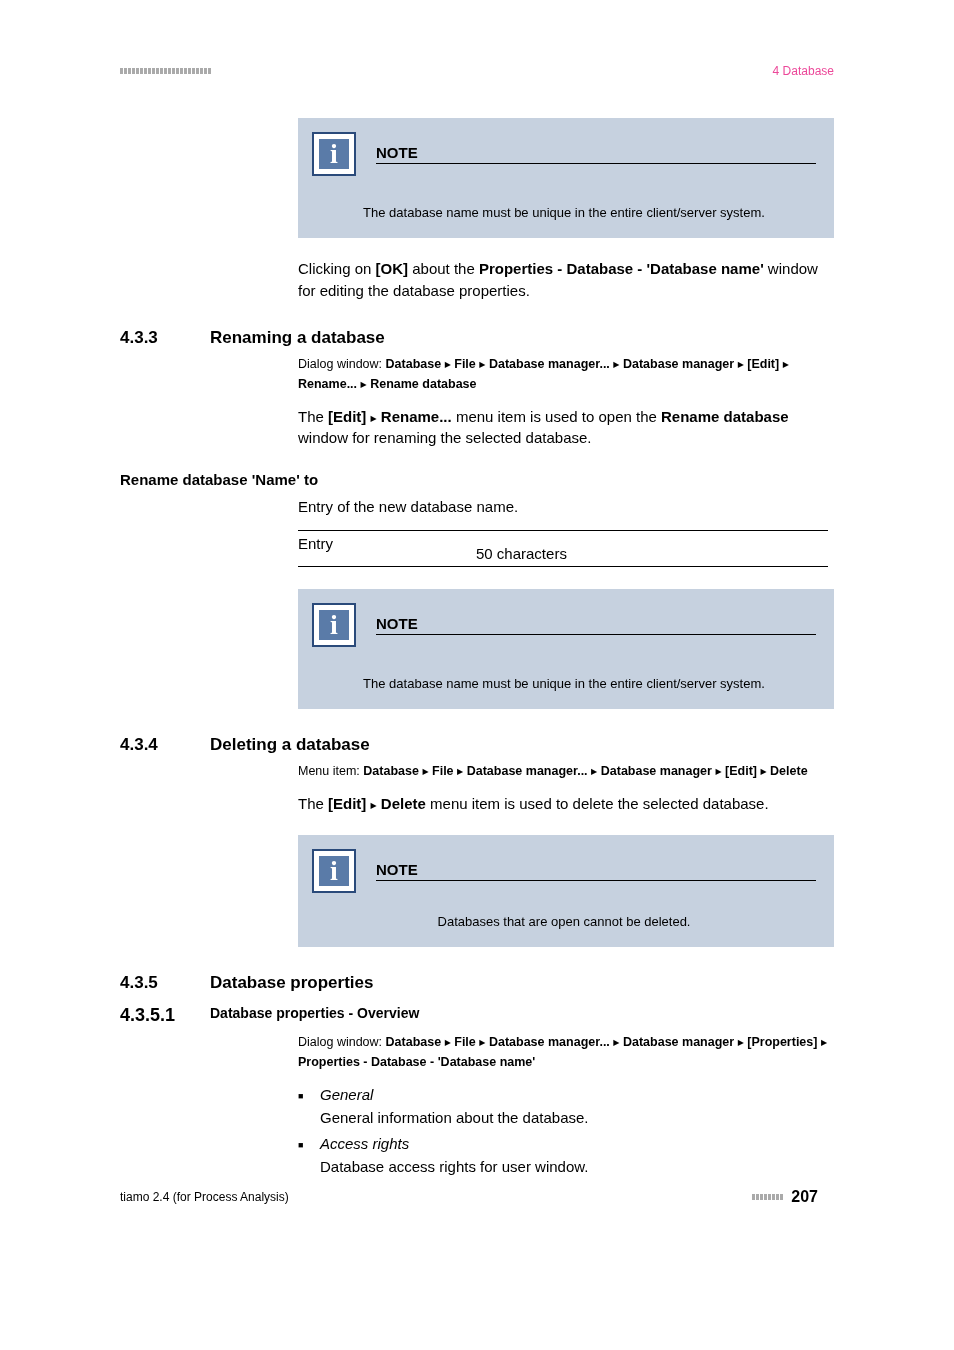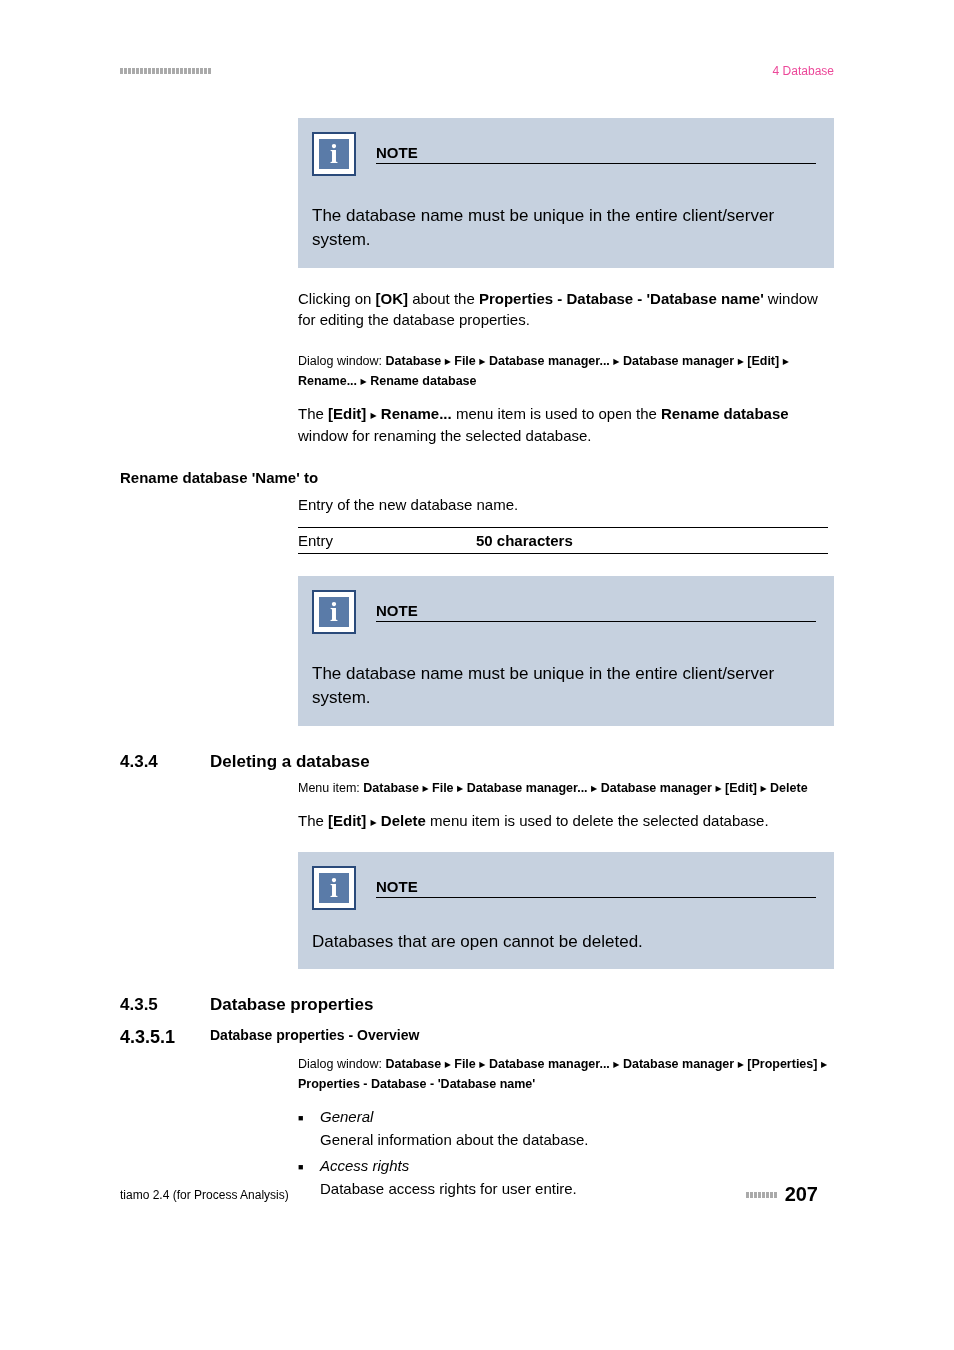--- a/index.html
+++ b/index.html
@@ -74,22 +74,23 @@
   .note-title {
     font-weight: bold;
     font-size: 15px;
     border-bottom: 1.5px solid #000;
     display: block;
     padding-bottom: 2px;
     margin-bottom: 0;
   }
   .note-body {
     margin-top: 28px;
-    font-size: 17px;
+    font-size: 13px;
     line-height: 1.4;
+    text-align: center;
   }
   .note-body-small { margin-top: 20px; }
   .body-para {
     margin-left: 178px;
     font-size: 15px;
     line-height: 1.45;
     margin-bottom: 20px;
   }
   .section-row {
     display: flex;
@@ -137,21 +138,21 @@
     margin-left: 178px;
     border-top: 1px solid #000;
     border-bottom: 1px solid #000;
     padding: 4px 0;
     display: flex;
     font-size: 15px;
     margin-bottom: 22px;
     width: 530px;
   }
   .entry-label { width: 178px; }
-  .entry-value { font-weight: bold; }
+  .entry-value { font-weight: normal; margin-top: 10px; }
   .list {
     margin-left: 178px;
     font-size: 15px;
     line-height: 1.5;
   }
   .list-item {
     display: flex;
     margin-bottom: 4px;
   }
   .bullet {
@@ -180,21 +181,21 @@
     display: flex;
     gap: 1px;
   }
   .ftick {
     width: 3px;
     height: 6px;
     background: #aaa;
   }
   .page-num {
     font-weight: bold;
-    font-size: 20px;
+    font-size: 16px;
   }
 </style>
 </head>
 <body>
 
 <div class="page">
 
   <div class="header">
     <div class="header-ticks">
       <div class="tick"></div>
@@ -233,20 +234,24 @@
         <span class="note-title">NOTE</span>
       </div>
     </div>
     <div class="note-body">The database name must be unique in the entire client/server system.</div>
   </div>
 
   <div class="body-para">
     <span>Clicking on </span><span class="bold">[OK]</span><span> about the </span><span class="bold">Properties - Database - 'Database name'</span><span> window for editing the database properties.</span>
   </div>
 
+  <div class="section-row">
+    <div class="section-number">4.3.3</div>
+    <div class="section-title">Renaming a database</div>
+  </div>
   <div class="path">
     <span>Dialog window: </span><span class="bold">Database</span> <span class="tri">▶</span> <span class="bold">File</span> <span class="tri">▶</span> <span class="bold">Database manager...</span> <span class="tri">▶</span> <span class="bold">Database manager</span> <span class="tri">▶</span> <span class="bold">[Edit]</span> <span class="tri">▶</span> <span class="bold">Rename...</span> <span class="tri">▶</span> <span class="bold">Rename database</span>
   </div>
   <div class="body-para">
     <span>The </span><span class="bold">[Edit]</span> <span class="tri">▶</span> <span class="bold">Rename...</span><span> menu item is used to open the </span><span class="bold">Rename database</span><span> window for renaming the selected database.</span>
   </div>
 
   <div class="sub-heading">Rename database 'Name' to</div>
   <div class="body-para" style="margin-bottom:12px">Entry of the new database name.</div>
 
@@ -308,21 +313,21 @@
       <div class="bullet">■</div>
       <div class="list-text">
         <div class="list-title">General</div>
         <div>General information about the database.</div>
       </div>
     </div>
     <div class="list-item">
       <div class="bullet">■</div>
       <div class="list-text">
         <div class="list-title">Access rights</div>
-        <div>Database access rights for user entire.</div>
+        <div>Database access rights for user window.</div>
       </div>
     </div>
   </div>
 
   <div class="footer">
     <div>tiamo 2.4 (for Process Analysis)</div>
     <div class="footer-right">
       <div class="footer-ticks">
         <div class="ftick"></div>
           <div class="ftick"></div>

